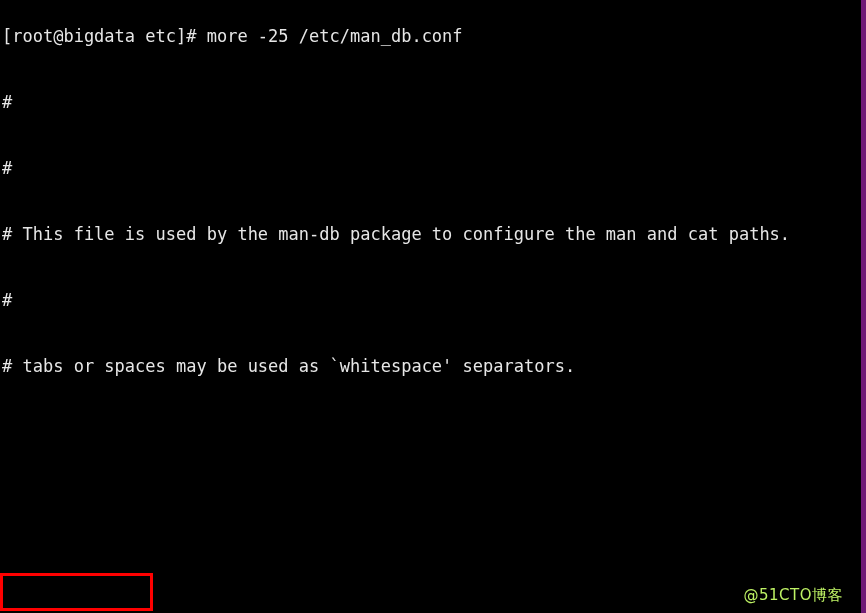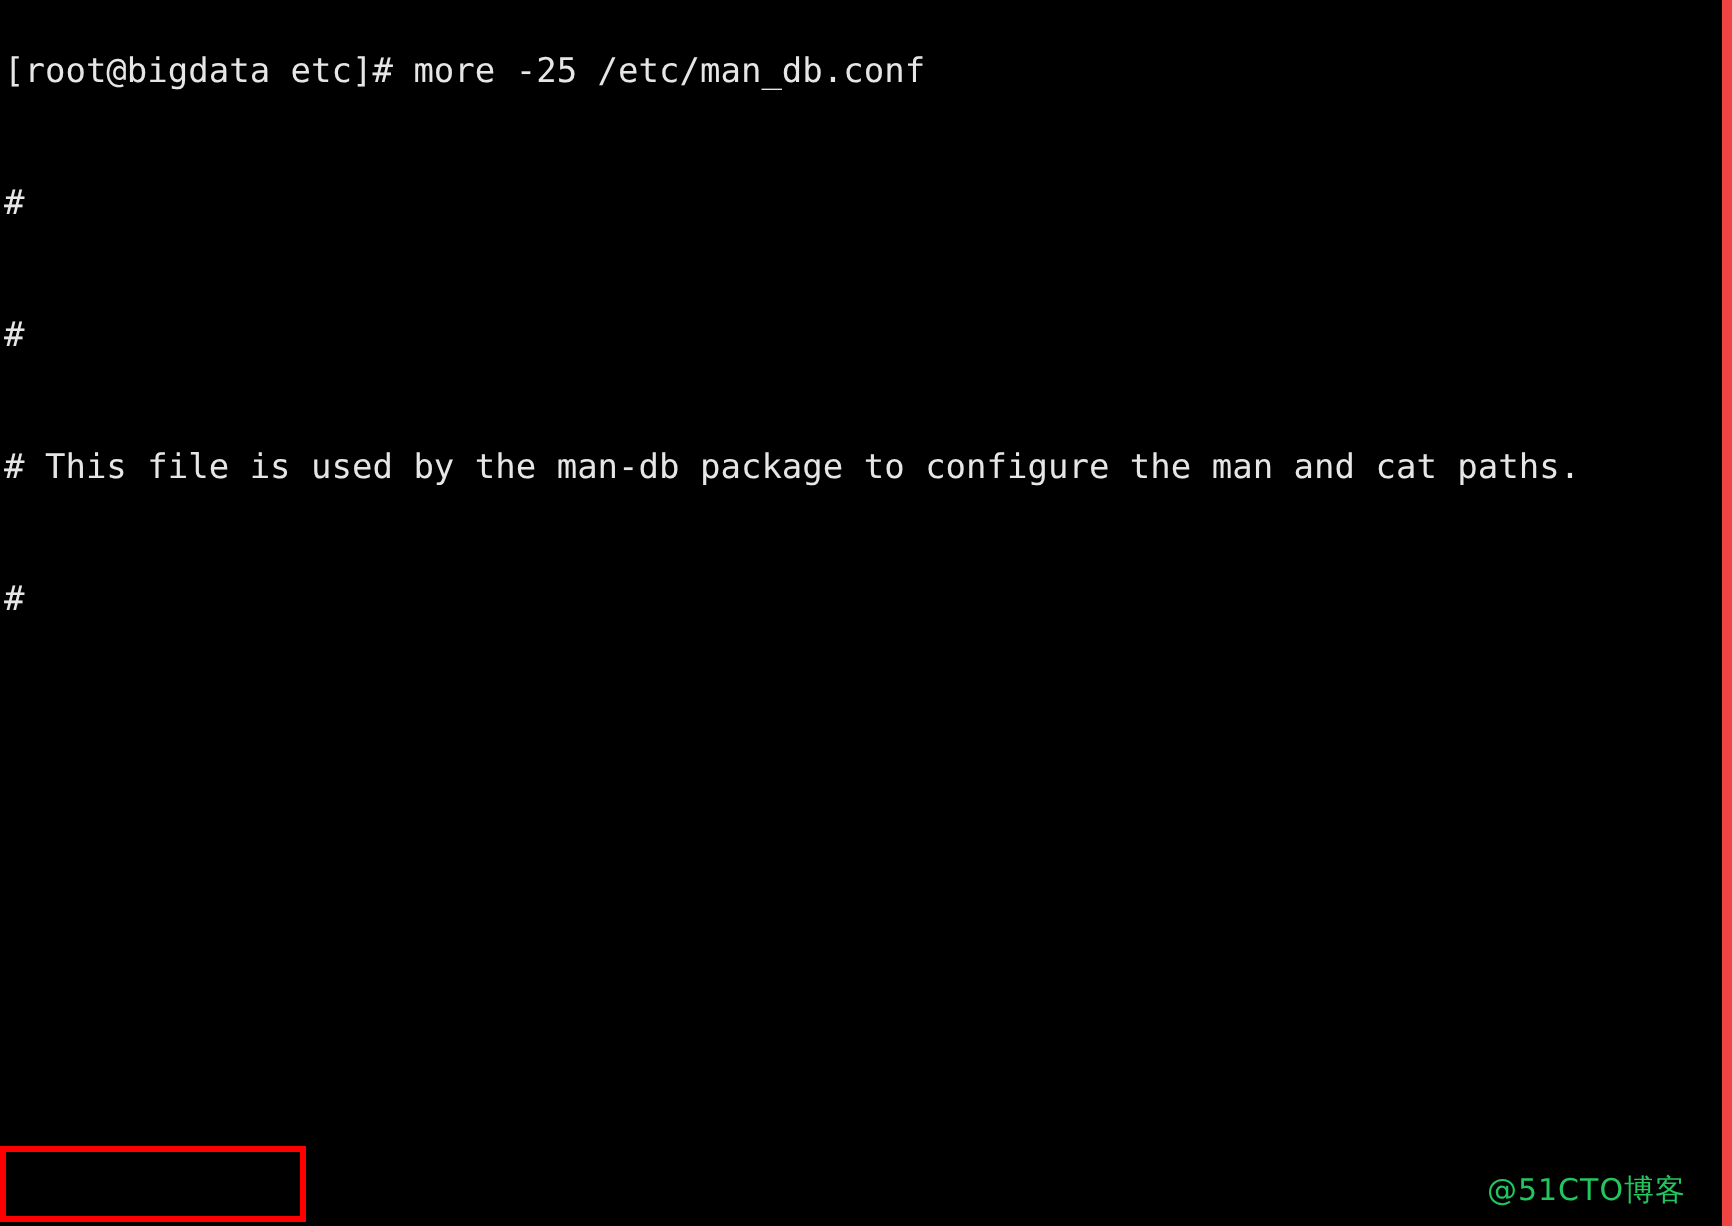--- a/index.html
+++ b/index.html
@@ -6,21 +6,21 @@
     margin: 0;
     padding: 0;
     background: #000000;
   }
   #screen {
     position: relative;
     width: 866px;
     height: 613px;
     background: #000000;
     overflow: hidden;
-    border-right: 5px solid #ef4444;
+    border-right: 5px solid #701a75;
     box-sizing: border-box;
   }
   #terminal {
     position: absolute;
     left: 0;
     top: 0;
     width: 861px;
     height: 613px;
     background: #000000;
     font-family: "DejaVu Sans Mono", "Liberation Mono", monospace;
@@ -61,37 +61,38 @@
     pointer-events: none;
   }
 
   
   #watermark {
     position: absolute;
     right: 18px;
     bottom: 8px;
     font-family: "DejaVu Sans", "Liberation Sans", sans-serif;
     font-size: 15px;
-    color: #22c55e;
+    color: #bef264;
     letter-spacing: 0.5px;
     user-select: none;
   }
 </style>
 </head>
 <body>
 
 <div id="screen">
 
   <div id="terminal">
     <div class="lines">
       <div class="tline">[root@bigdata etc]# more -25 /etc/man_db.conf</div>
       <div class="tline">#</div>
       <div class="tline">#</div>
       <div class="tline"># This file is used by the man-db package to configure the man and cat paths.</div>
       <div class="tline">#</div>
+      <div class="tline"># tabs or spaces may be used as `whitespace' separators.</div>
       
       
       
       
       
       
       
       
       
       

